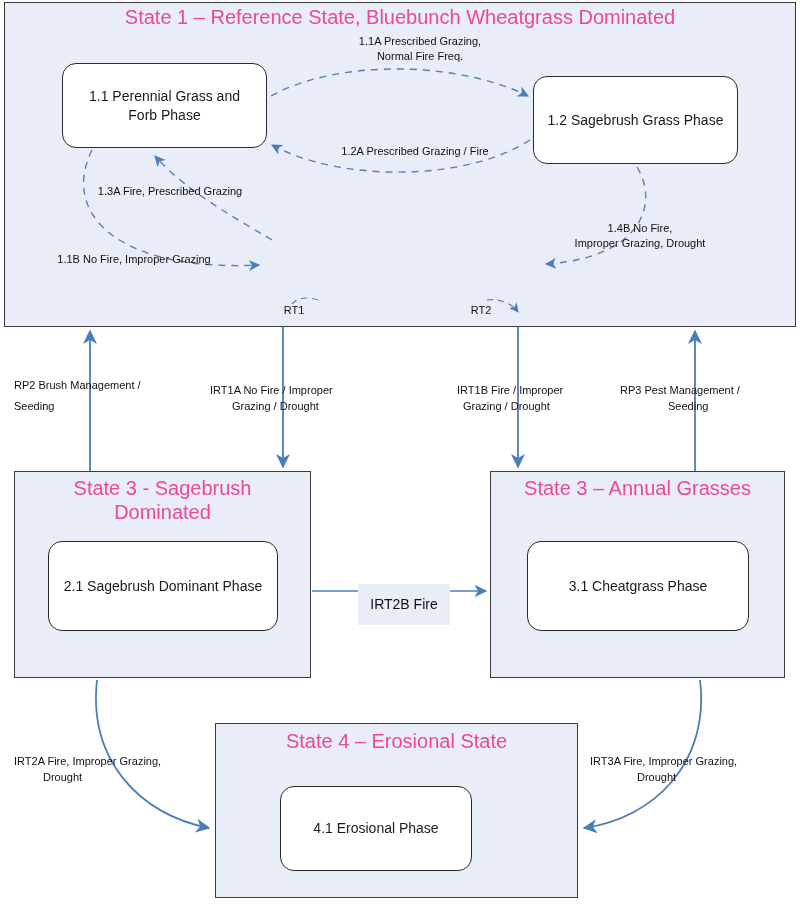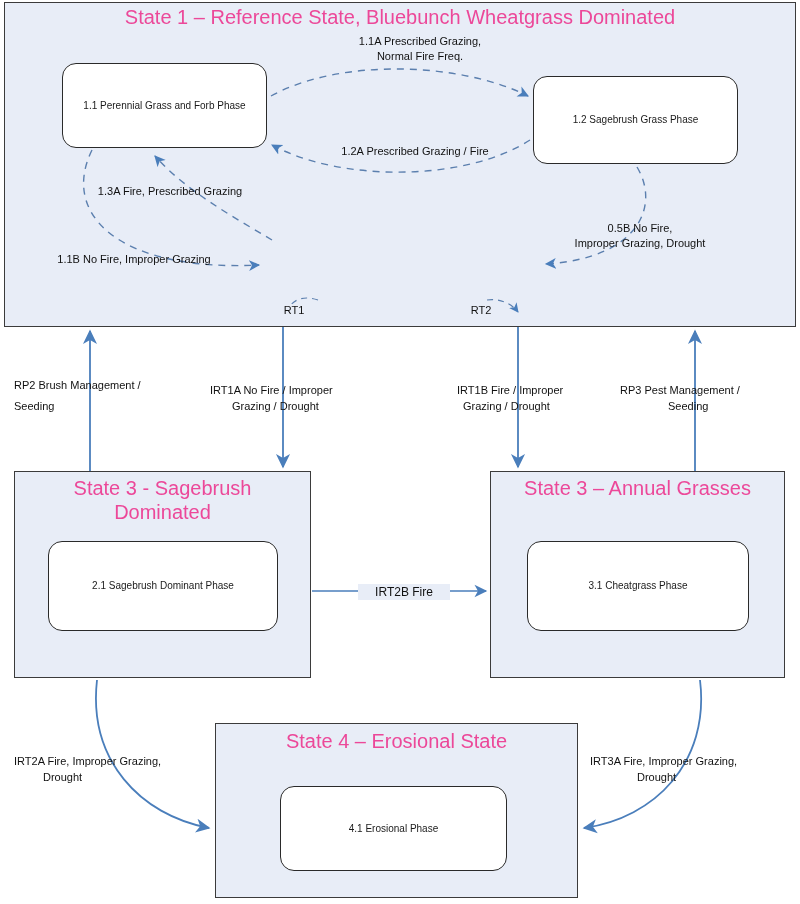--- a/index.html
+++ b/index.html
@@ -6,26 +6,26 @@
   body{font-family:"Liberation Sans",sans-serif;}
   #canvas{position:relative;width:800px;height:904px;overflow:hidden;background:#ffffff;}
 
   svg#wires{position:absolute;left:0;top:0;width:800px;height:904px;pointer-events:none;}
 
   .state-box{position:absolute;background:#e8edf7;border:1.5px solid #3b3b3b;box-sizing:border-box;}
   .state-title{position:absolute;left:0;right:0;text-align:center;font-size:20px;color:#ec4899;line-height:1.15;}
 
   .phase-box{position:absolute;background:#ffffff;border:1.5px solid #2a2a2a;border-radius:14px;
              box-sizing:border-box;display:flex;align-items:center;justify-content:center;
-             text-align:center;font-size:10px;color:#1a1a1a;line-height:1.35;padding:4px 10px;}
+             text-align:center;font-size:14px;color:#1a1a1a;line-height:1.35;padding:4px 10px;}
 
   .lbl{position:absolute;font-size:11px;color:#111;line-height:1.35;text-align:center;white-space:pre-line;}
   .lbl.left{text-align:left;}
   .lbl.rt{font-size:11px;text-align:center;}
-  .lbl.fire{font-size:12px;background:#e8edf7;padding:0 3px;}
+  .lbl.fire{font-size:14px;background:#e8edf7;padding:11px 3px;}
 </style>
 </head>
 <body>
 
 <div id="canvas">
 
   <div class="state-box" style="left:4px;top:2px;width:792px;height:325px;">
   </div>
   <div class="state-title" style="left:4px;width:792px;top:6px;">State 1 – Reference State, Bluebunch Wheatgrass Dominated</div>
 
@@ -38,21 +38,21 @@
   <div class="state-title" style="left:14px;width:297px;top:477px;">State 3 - Sagebrush</div>
   <div class="state-title" style="left:14px;width:297px;top:501px;">Dominated</div>
   <div class="phase-box" style="left:48px;top:541px;width:230px;height:90px;">2.1 Sagebrush Dominant Phase</div>
 
   <div class="state-box" style="left:490px;top:471px;width:295px;height:207px;"></div>
   <div class="state-title" style="left:490px;width:295px;top:477px;">State 3 – Annual Grasses</div>
   <div class="phase-box" style="left:527px;top:541px;width:222px;height:90px;">3.1 Cheatgrass Phase</div>
 
   <div class="state-box" style="left:215px;top:723px;width:363px;height:175px;"></div>
   <div class="state-title" style="left:215px;width:363px;top:730px;">State 4 – Erosional State</div>
-  <div class="phase-box" style="left:280px;top:786px;width:227px;height:85px;">4.1 Erosional Phase</div>
+  <div class="phase-box" style="left:280px;top:786px;width:192px;height:85px;">4.1 Erosional Phase</div>
 
   <svg id="wires" viewBox="0 0 800 904">
     <defs>
       <marker id="ah-d" markerWidth="9" markerHeight="9" refX="7.2" refY="4.5" orient="auto">
         <path d="M0,0.6 L8,4.5 L0,8.4 L2.2,4.5 Z" fill="#4a7ebb"></path>
       </marker>
       <marker id="ah-s" markerWidth="9" markerHeight="9" refX="7.2" refY="4.5" orient="auto">
         <path d="M0,0.6 L8,4.5 L0,8.4 L2.2,4.5 Z" fill="#4a7ebb"></path>
       </marker>
     </defs>
@@ -88,21 +88,21 @@
 
   <div class="lbl" style="left:300px;top:34px;width:240px;">1.1A  Prescribed Grazing,</div>
   <div class="lbl" style="left:300px;top:49px;width:240px;">Normal Fire Freq.</div>
 
   <div class="lbl" style="left:290px;top:144px;width:250px;">1.2A  Prescribed Grazing / Fire</div>
 
   <div class="lbl" style="left:45px;top:184px;width:250px;">1.3A  Fire, Prescribed Grazing</div>
 
   <div class="lbl" style="left:14px;top:252px;width:240px;">1.1B No Fire, Improper Grazing</div>
 
-  <div class="lbl" style="left:540px;top:221px;width:200px;">0.5B  No Fire,</div>
+  <div class="lbl" style="left:540px;top:221px;width:200px;">1.4B  No Fire,</div>
   <div class="lbl" style="left:540px;top:236px;width:200px;">Improper Grazing, Drought</div>
 
   <div class="lbl rt" style="left:268px;top:303px;width:52px;">RT1</div>
   <div class="lbl rt" style="left:455px;top:303px;width:52px;">RT2</div>
 
   <div class="lbl left" style="left:14px;top:378px;width:180px;">RP2  Brush Management /</div>
   <div class="lbl left" style="left:14px;top:399px;width:180px;">Seeding</div>
 
   <div class="lbl left" style="left:210px;top:383px;width:180px;">IRT1A  No Fire / Improper</div>
   <div class="lbl left" style="left:232px;top:399px;width:160px;">Grazing / Drought</div>

